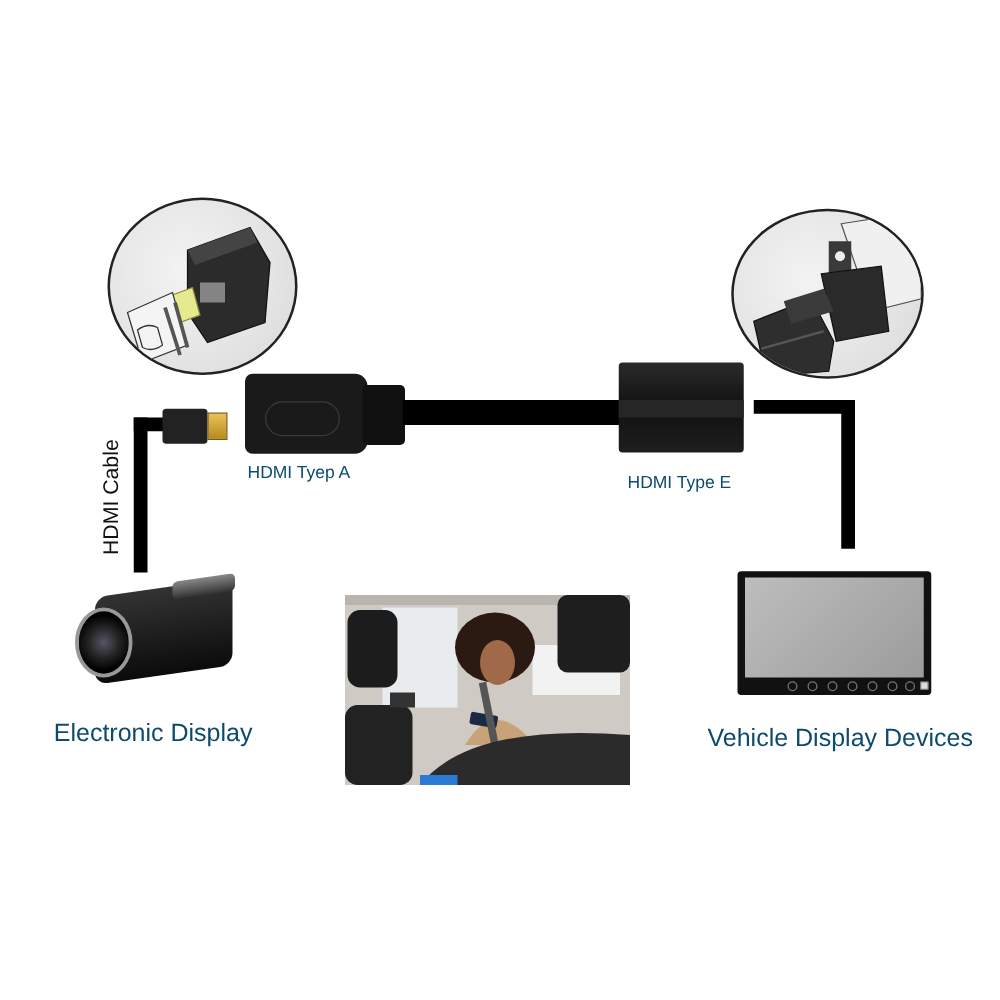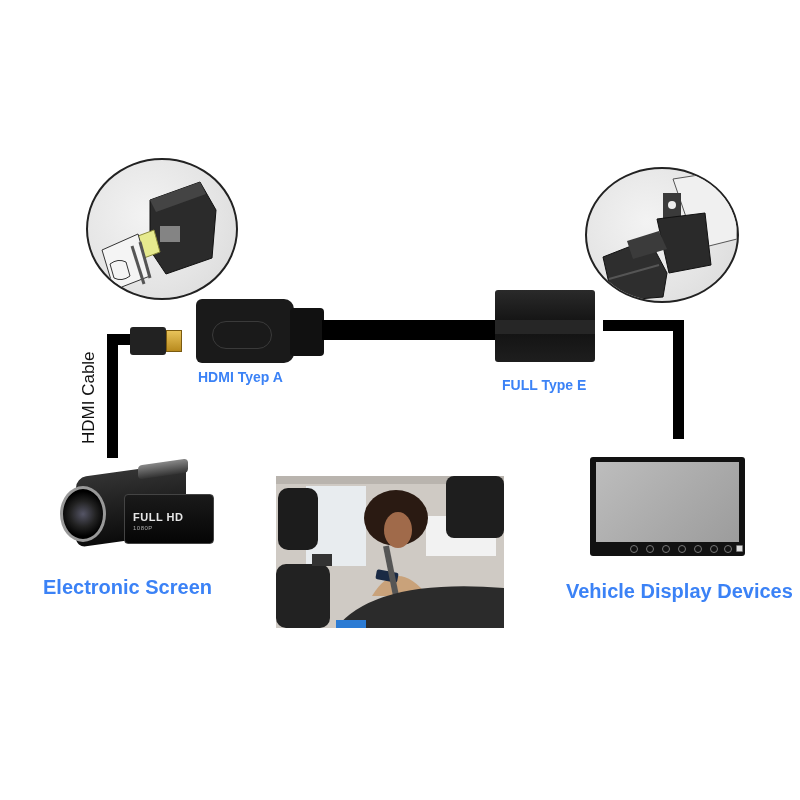--- a/index.html
+++ b/index.html
@@ -1,20 +1,20 @@
 <!DOCTYPE html>
 <html><head>
 <meta charset="utf-8">
 <style>
   html, body { margin: 0; padding: 0; background: #ffffff; }
   body { width: 800px; height: 800px; position: relative; overflow: hidden;
          font-family: "Liberation Sans", sans-serif; color: #111; }
   .abs { position: absolute; }
   .line { position: absolute; background: #000; }
-  .label { position: absolute; white-space: nowrap; color: #3b82f6; font-weight: bold; }
+  .label { position: absolute; white-space: nowrap; color: #0c4a6e; }
   .lbl-small { font-size: 14px; }
   .lbl-large { font-size: 20px; }
   .vert-label { position: absolute; font-size: 17px; transform: rotate(-90deg); transform-origin: left top; white-space: nowrap; }
 
   
   .callout { position: absolute; border-radius: 50%; border: 2px solid #222;
              background: radial-gradient(circle at 40% 40%, #f3f3f3 0%, #e4e4e4 60%, #d8d8d8 100%); overflow: hidden; }
 
   
   .typeA-female { position: absolute; background: #1a1a1a; border-radius: 6px 10px 10px 6px; }
@@ -81,36 +81,28 @@
 
 <div class="typeE" style="left:495px; top:290px; width:100px; height:72px;">
   <div class="abs" style="left:0; top:30px; width:100px; height:14px; background:#262626;"></div>
 </div>
 
 <div class="line" style="left:603px; top:320px; width:80px; height:11px;"></div>
 <div class="line" style="left:673px; top:320px; width:11px; height:119px;"></div>
 
 <div class="vert-label" style="left:79px; top:444px;">HDMI Cable</div>
 <div class="label lbl-small" style="left:198px; top:369px;">HDMI Tyep A</div>
-<div class="label lbl-small" style="left:502px; top:377px;">FULL Type E</div>
+<div class="label lbl-small" style="left:502px; top:377px;">HDMI Type E</div>
 
 <div class="abs" style="left:58px; top:460px; width:160px; height:90px;">
   <div class="cam-body" style="left:18px; top:10px; width:110px; height:70px; transform:skewY(-8deg);"></div>
   <div class="abs" style="left:80px; top:2px; width:50px; height:14px; background:linear-gradient(#888,#333); border-radius:4px; transform:skewY(-8deg);"></div>
   <div class="cam-lens" style="left:2px; top:26px; width:40px; height:50px;"></div>
-  <div class="cam-screen" style="left:66px; top:34px; width:88px; height:48px;">
-    <div class="fullhd" style="left:8px; top:16px;">
-      <span>FULL HD</span>
-    </div>
-    <div class="fullhd" style="left:8px; top:30px; font-size:6px; font-weight:normal; color:#aaa;">
-      <span>1080P</span>
-    </div>
-  </div>
 </div>
-<div class="label lbl-large" style="left:43px; top:576px;">Electronic Screen</div>
+<div class="label lbl-large" style="left:43px; top:576px;">Electronic Display</div>
 
 <div class="photo" style="left:276px; top:476px; width:228px; height:152px;">
   <svg width="228" height="152" viewBox="0 0 228 152">
     <rect width="228" height="152" fill="#cfcac4"></rect>
     <rect x="30" y="10" width="60" height="80" fill="#e8ecef"></rect>
     <rect x="150" y="40" width="70" height="40" fill="#f2f2f2"></rect>
     <rect x="0" y="0" width="228" height="8" fill="#b9b4ae"></rect>
 
     <rect x="2" y="12" width="40" height="62" rx="10" fill="#1c1c1c"></rect>
     <rect x="0" y="88" width="54" height="64" rx="10" fill="#222"></rect>

